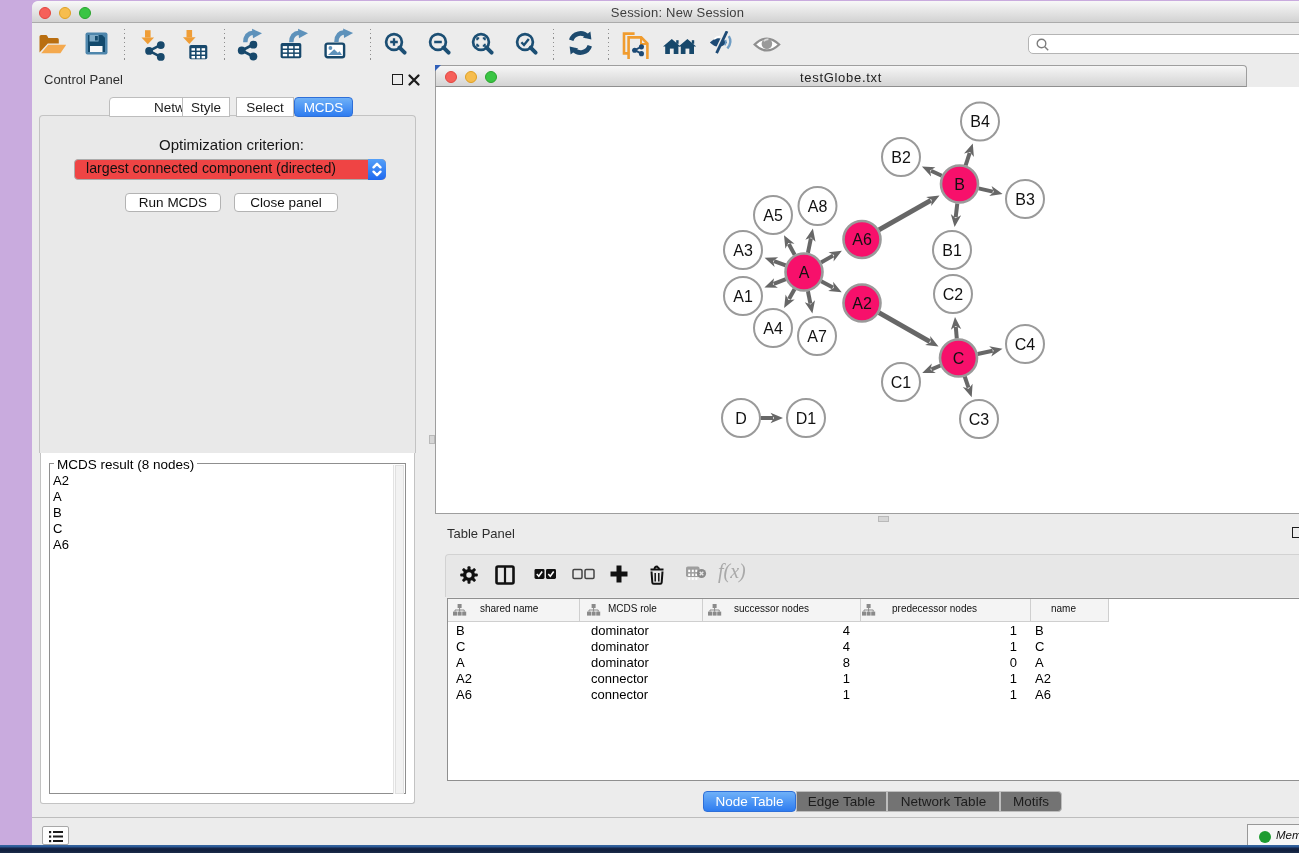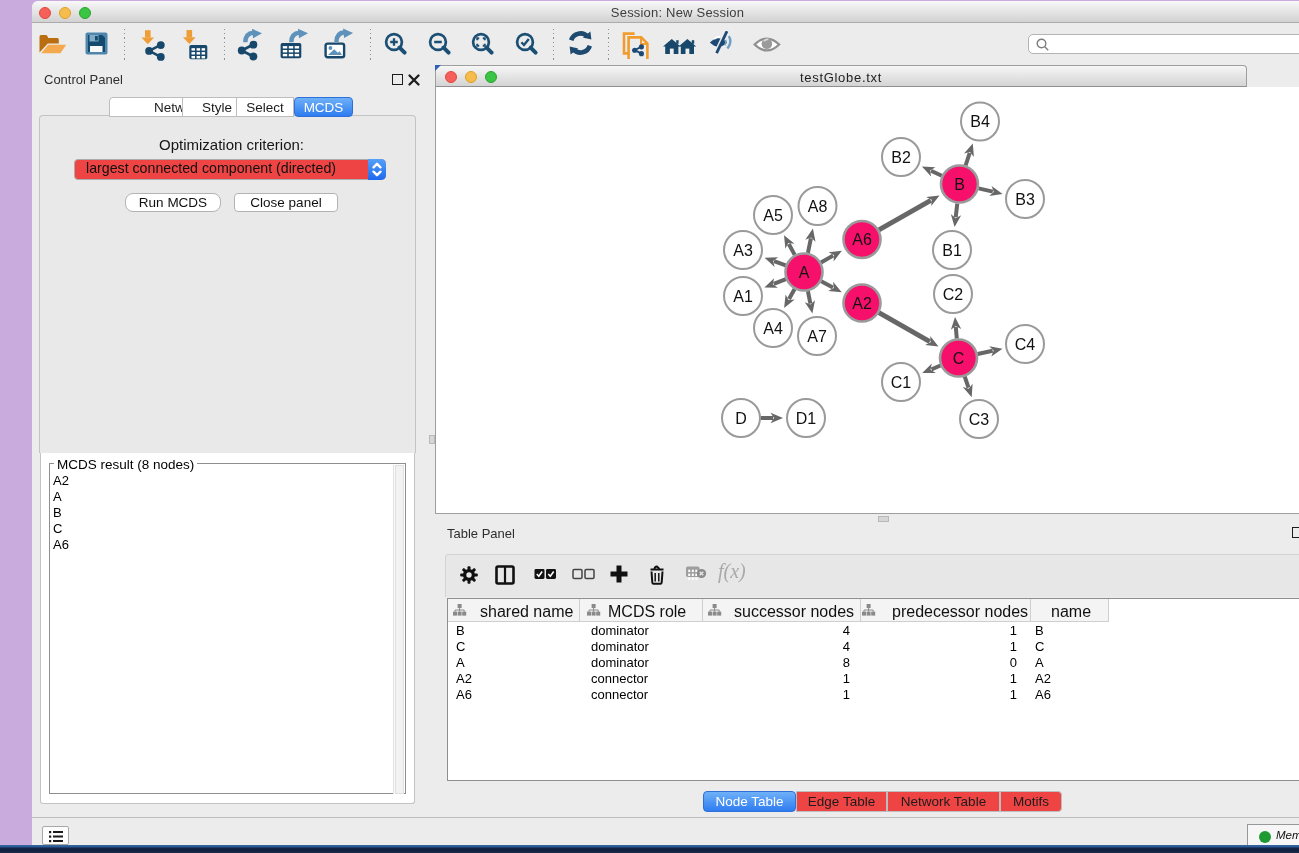--- a/index.html
+++ b/index.html
@@ -36,25 +36,25 @@
 
 #nw { position:absolute; left:403px; top:64px; width:896px; height:449px; }
 #nw-tb { position:absolute; left:0; top:0; width:812px; height:22px; background:linear-gradient(#f6f6f6,#d4d4d4); border:1px solid #9e9e9e; border-bottom:1px solid #8f8f8f; border-radius:4px 4px 0 0; }
 #nw-tb .t { position:absolute; top:4px; width:100%; text-align:center; font-size:13px; color:#222; letter-spacing:0.7px; }
 #nw-canvas { position:absolute; left:0; top:22px; width:896px; height:427px; background:#fff; border:1px solid #9e9e9e; border-top:none; }
 
 #tp-title { position:absolute; left:415px; top:525px; font-size:13px; color:#2e2e2e; }
 #tp-toolbar { position:absolute; left:413px; top:553px; width:879px; height:43px; background:#e7e7e7; border:1px solid #d2d2d2; border-radius:4px 4px 0 0; border-bottom:none; }
 #tp-table { position:absolute; left:415px; top:597px; width:877px; height:183px; background:#fff; border:1px solid #8f8f8f; }
 #tp-thead { position:absolute; left:0; top:0; width:661px; height:23px; background:#f4f4f4; border-bottom:1px solid #cfcfcf; border-right:1px solid #cfcfcf; }
-.th { position:absolute; top:0; height:23px; font-size:16px; color:#111; }
+.th { position:absolute; top:0; height:23px; font-size:10px; color:#111; }
 .thsep { position:absolute; top:0; height:23px; width:0; border-left:1px solid #cfcfcf; }
 .trow { position:absolute; font-size:13px; color:#000; height:16px; line-height:16px; }
 
-.btab { position:absolute; top:790px; height:21px; background:#ef4444; border:1px solid #bdbdbd; font-size:13.5px; color:#1c1c1c; text-align:center; line-height:20px; }
+.btab { position:absolute; top:790px; height:21px; background:#737373; border:1px solid #bdbdbd; font-size:13.5px; color:#1c1c1c; text-align:center; line-height:20px; }
 .btab.sel { background:linear-gradient(#6fb1f8,#2e7cf0); color:#fff; border:1px solid #2e6fd8; border-radius:4px; }
 
 #statusbar { position:absolute; left:0; top:816px; width:1299px; height:30px; background:#ececec; border-top:1px solid #bdbdbd; }
 #listbtn { position:absolute; left:10px; top:8px; width:27px; height:19px; background:#fdfdfd; border:1px solid #a8a8a8; border-radius:2px; }
 #membtn { position:absolute; right:11px; top:6px; width:73px; height:23px; background:#f6f6f6; border:1px solid #989898; font-size:11.5px; color:#111;font-style:italic; }
 #membtn .dot { position:absolute; left:11px; top:5.5px; width:12px; height:12px; border-radius:50%; background:#1d9b30; }
 #membtn .mt { position:absolute; left:28px; top:4px; }
 #deskbottom { position:absolute; left:0; top:845px; width:1299px; height:8px; background:linear-gradient(#37659f 0%,#2c5c99 20%,#16264a 40%,#101f3d 65%,#1b2c4a 100%); }
 .wfloat { position:absolute; width:11px; height:11px; border:1.6px solid #1c1c1c; background:transparent; }
 </style>
@@ -243,35 +243,35 @@
   <div id="cp-title">Control Panel</div>
   <div class="wfloat" style="left:360px; top:73px;"></div>
   <svg class="abs" style="left:375px;top:72px" width="14" height="14" viewBox="0 0 14 14">
       <path d="M2.5 2.5 L11.5 11.5 M11.5 2.5 L2.5 11.5" stroke="#1c1c1c" stroke-width="2.3" stroke-linecap="round"></path>
     </svg>
 
   <div id="cp-box"></div>
   <div id="cp-white"></div>
   <div id="tabs">
     <div class="tab" style="left:0; width:94px; border-radius:4px 0 0 0;padding-left:44px;">Network</div>
-    <div class="tab" style="left:73px; width:70px;">Style</div>
+    <div class="tab" style="left:73px; width:48px;">Style</div>
     <div class="tab" style="left:127px; width:58px;">Select</div>
     <div class="tab sel" style="left:185px; width:59px;">MCDS</div>
   </div>
   <div id="optlabel">Optimization criterion:</div>
   <div id="dropdown">
     <div class="txt">largest connected component (directed)</div>
     <div class="spin"><svg width="18" height="21" viewBox="0 0 18 21">
           <g stroke="#fff" stroke-width="2.4" fill="none" stroke-linecap="round" stroke-linejoin="round">
             <path d="M5.5 8.3 L9 4.8 L12.5 8.3"></path>
             <path d="M5.5 12.7 L9 16.2 L12.5 12.7"></path>
           </g>
         </svg></div>
   </div>
-  <div class="btn" style="left:93px; width:96px;border-radius:8px;">Run MCDS</div>
+  <div class="btn" style="left:93px; width:96px;">Run MCDS</div>
   <div class="btn" style="left:202px; width:104px;">Close panel</div>
   <div id="fieldset">
       <div id="mscroll">
         <div class="in"></div>
       </div>
     </div>
   <div id="legend">MCDS result (8 nodes)</div>
   <div id="mlist">A2<br>A<br>B<br>C<br>A6</div>
 
   <div id="vdiv-grip"></div>

